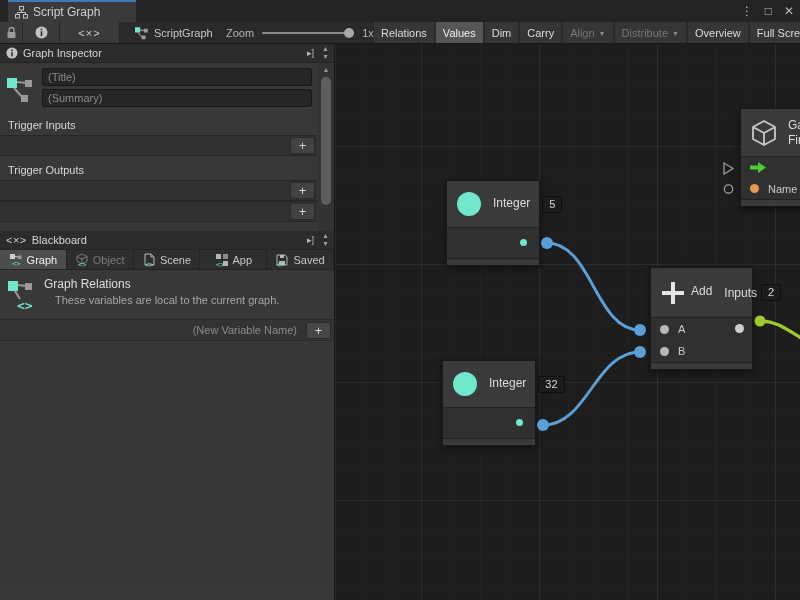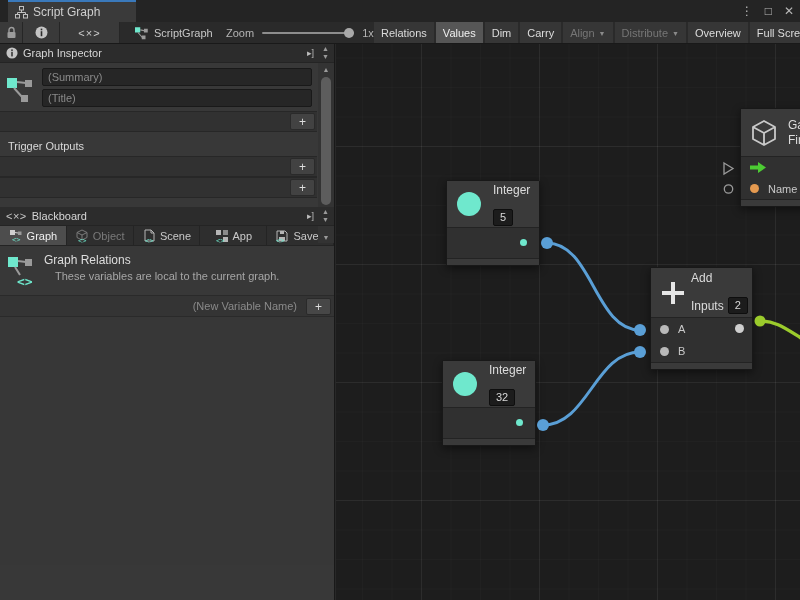--- a/index.html
+++ b/index.html
@@ -95,21 +95,21 @@
       linear-gradient(to bottom, rgba(255,255,255,0.05) 1px, transparent 1px),
       linear-gradient(to right, rgba(255,255,255,0.018) 1px, transparent 1px),
       linear-gradient(to bottom, rgba(255,255,255,0.018) 1px, transparent 1px);
     background-size:118px 118px, 118px 118px, 29.5px 29.5px, 29.5px 29.5px;
     background-position:85px 0, 0 102px, 26px 0, 0 13.5px;
   }
   .node { position:absolute; background:#303030; border:1px solid #181818; border-radius:2px; box-shadow:0 3px 8px rgba(0,0,0,0.45); }
   .node-header { background:#3a3a3a; border-bottom:1px solid #232323; display:flex; align-items:center; }
   .node-footer { height:7px; background:#3a3a3a; border-top:1px solid #232323; }
   .lit-circle { width:24px; height:24px; border-radius:50%; background:var(--accent-teal); margin:0 0 0 10px; flex:none; }
-  .lit-col { margin-left:12px; display:flex; flex-direction:column; align-items:flex-start; gap:12px; }
+  .lit-col { margin-left:12px; display:flex; flex-direction:row; align-items:flex-start; gap:12px; }
   .node-title { font-size:12px; color:#dcdcdc; }
   .val-box {
     background:#1c1c1c; border:1px solid #0e0e0e; border-radius:2px;
     color:#d8d8d8; font-size:11px; padding:1px 6px; line-height:13px;
   }
   .lit-body { position:relative; height:30px; }
   .out-dot-teal { position:absolute; right:12px; top:11px; width:7px; height:7px; border-radius:50%; background:var(--accent-teal); }
   .add-header { height:50px; }
   .port-row { position:relative; height:22px; display:flex; align-items:center; padding-left:9px; gap:9px; }
   .pdot { width:9px; height:9px; border-radius:50%; background:#b9b9b9; flex:none; }
@@ -232,25 +232,26 @@
   <div class="fields-block">
     <div class="gicon">
       <svg width="28" height="30" viewBox="0 0 28 30">
         <rect x="1" y="6" width="10" height="10" class="tealfill"></rect>
         <path d="M11 10 L20 11 M8 16 L17 26" stroke="#9a9a9a" stroke-width="2"></path>
         <rect x="19" y="8" width="7" height="7" fill="#9a9a9a"></rect>
         <rect x="15" y="23" width="7" height="7" fill="#9a9a9a"></rect>
       </svg>
     </div>
     <div class="fields-col">
+      <input class="tfield" placeholder="(Title)" style="">
       <input class="tfield" placeholder="(Summary)" style="">
-      <input class="tfield" placeholder="(Title)" style="">
-    </div>
-  </div>
-
+    </div>
+  </div>
+
+  <div class="sec-label">Trigger Inputs</div>
   <div class="list-row">
     <div class="plus-btn">+</div>
   </div>
 
   <div class="sec-label">Trigger Outputs</div>
   <div class="list-row">
     <div class="plus-btn">+</div>
   </div>
 
   <div class="list-row">

